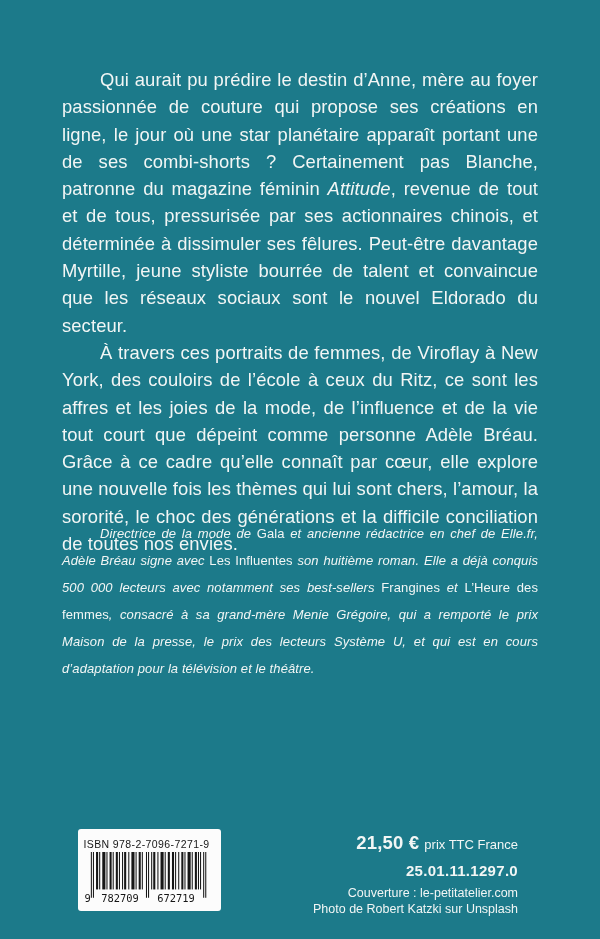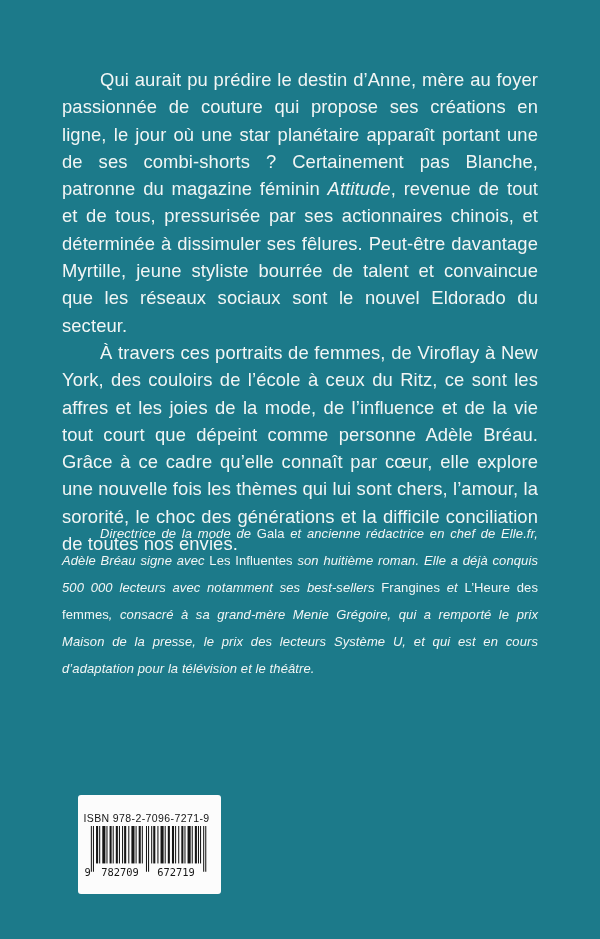--- a/index.html
+++ b/index.html
@@ -44,23 +44,23 @@
     text-align: justify;
     font-style: italic;
     letter-spacing: 0.1px;
   }
   .bio p { margin: 0; text-indent: 38px; }
   .roman { font-style: normal; }
   
   .barcode-box {
     position: absolute;
     left: 78px;
-    top: 783px;
+    top: 817px;
     width: 143px;
-    height: 99px;
+    height: 82px;
     background: var(--barcode_bg);
     border-radius: 3px;
     display: flex;
     flex-direction: column;
     align-items: center;
     justify-content: center;
     padding: 3px 6px 2px 0;
   }
   .isbn-label {
     color: var(--barcode_ink);
@@ -148,14 +148,22 @@
       <rect x="106" y="0" width="2" height="36"></rect>
       <rect x="109" y="0" width="1" height="36"></rect>
       <rect x="111" y="0" width="1" height="36"></rect>
 
       <text x="0" y="48">9</text>
       <text x="34" y="48" text-anchor="middle">782709</text>
       <text x="88" y="48" text-anchor="middle">672719</text>
     </svg>
   </div>
 
+  <div class="pub-info">
+    <div class="price-line">
+      <span class="price">21,50 €</span><span class="price-note">prix TTC France</span>
+    </div>
+    <div class="ref-line">25.01.11.1297.0</div>
+    <div class="credit-line first">Couverture : le-petitatelier.com</div>
+    <div class="credit-line">Photo de Robert Katzki sur Unsplash</div>
+  </div>
 
 </div>
 
 </body></html>

